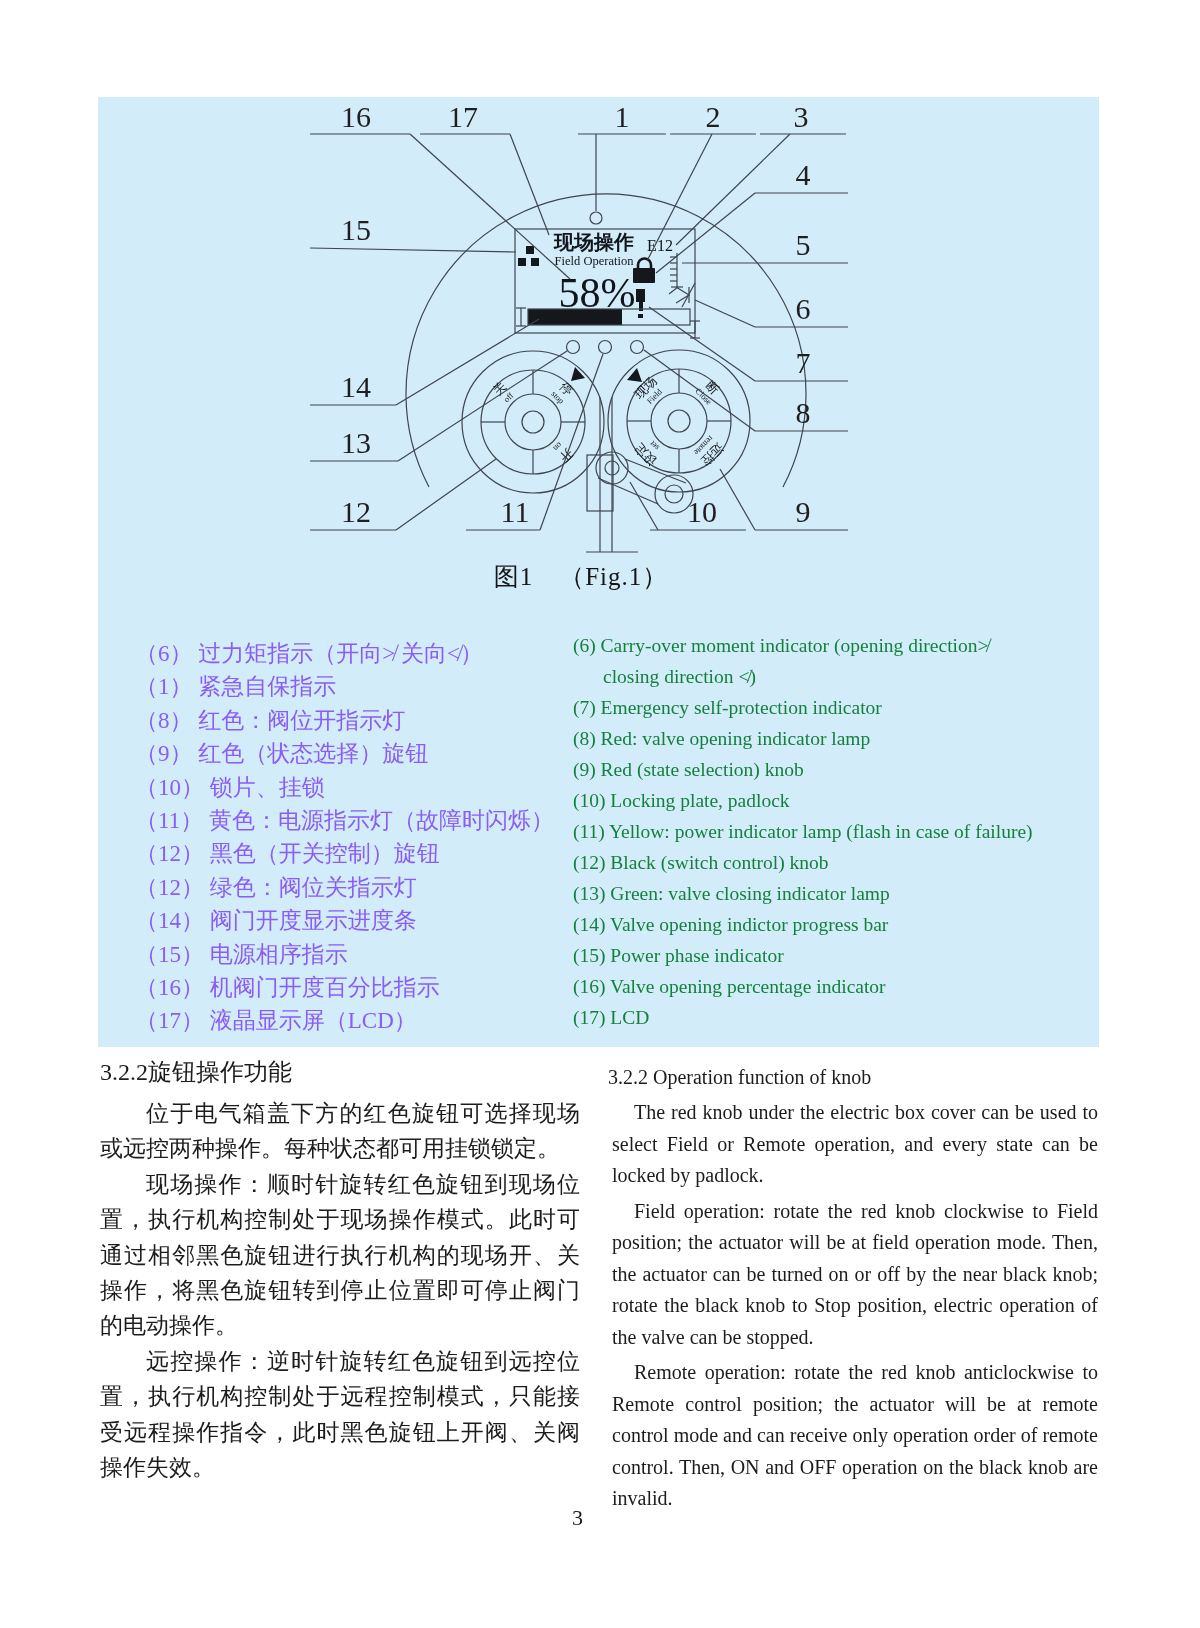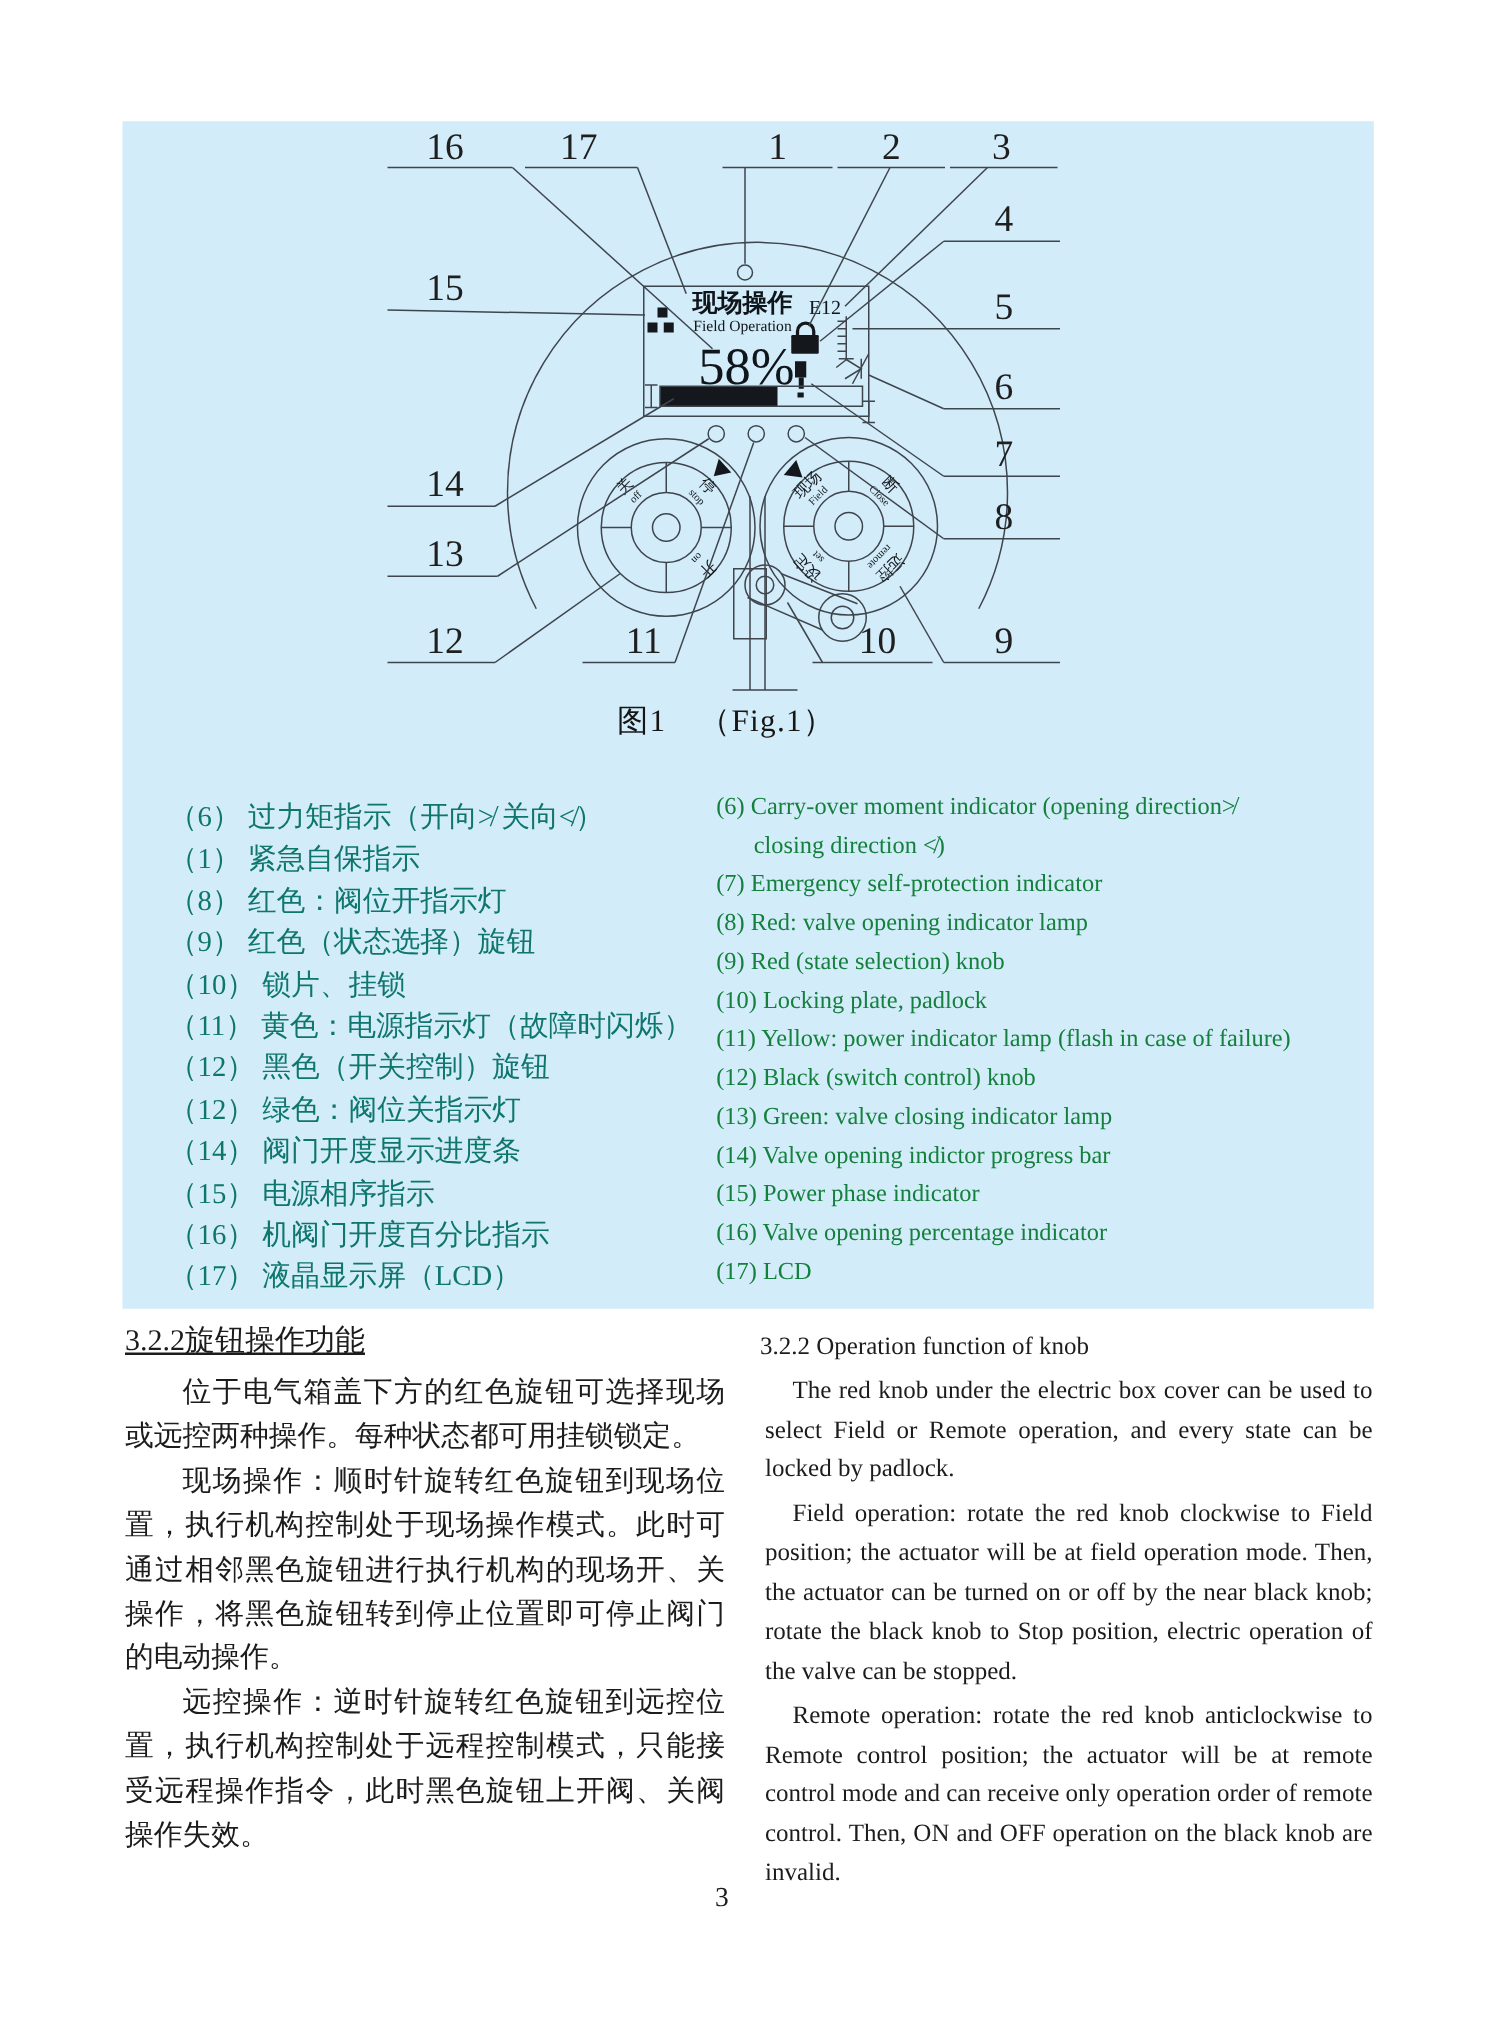--- a/index.html
+++ b/index.html
@@ -3,26 +3,26 @@
 <meta charset="utf-8">
 <style>
   html,body { margin:0; padding:0; background:#ffffff; }
   .page { position:relative; width:1200px; height:1628px; background:#ffffff; overflow:hidden;
           font-family:"Liberation Serif","DejaVu Serif",serif; color:#1c1c1c; }
   .panel { position:absolute; left:98px; top:97px; width:1001px; height:950px; background:#d2ecf9; }
   svg.figure { position:absolute; left:98px; top:97px; }
   .fig-caption { position:absolute; left:98px; top:560px; width:966px; text-align:center;
                  font-size:25px; letter-spacing:1px; color:#161616; }
   .legend-zh { position:absolute; left:135px; top:637px; font-size:23px; line-height:33.4px;
-               white-space:nowrap; color:#0f766e; }
+               white-space:nowrap; color:#8b5cf6; }
   .legend-en { position:absolute; left:573px; top:630px; font-size:19.5px; line-height:31px;
                white-space:nowrap; color:#15803d; }
   .legend-en .wrap-indent { padding-left:30px; }
   .sec-zh { position:absolute; left:100px; top:1056px; width:480px; font-size:23px; }
-  .sec-zh .h { font-size:24px; margin:0 0 8px 0;text-decoration:underline; }
+  .sec-zh .h { font-size:24px; margin:0 0 8px 0; }
   .sec-zh p { margin:0; text-indent:2em; text-align:justify; line-height:35.4px; }
   .sec-en { position:absolute; left:608px; top:1066px; width:494px; font-size:20px; }
   .sec-en .h { font-size:20px; margin:0 0 8px 0; }
   .sec-en p { margin:4px; text-indent:1.1em; text-align:justify; line-height:31.5px; }
   .pageno { position:absolute; top:1505px; left:0; width:1155px; text-align:center; font-size:22px; }
 
   
   .ln line, .ln path, .ln rect, .ln circle, .ln polyline { fill:none; stroke:#3f454d; stroke-width:1.2; }
   .blk { fill:#14181c; stroke:none; }
   text.num { font-size:30px; fill:#1f1f1f; text-anchor:middle; }

